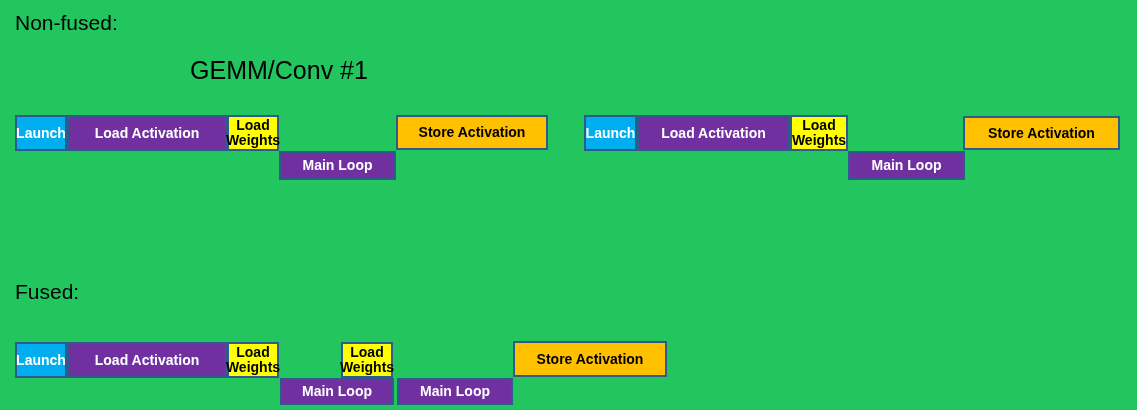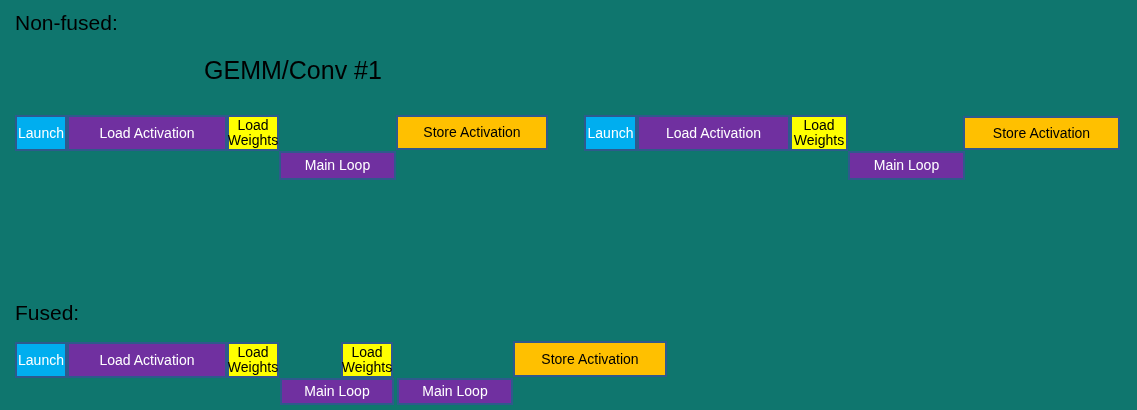--- a/index.html
+++ b/index.html
@@ -5,52 +5,53 @@
   html, body {
     margin: 0;
     padding: 0;
     background: #ffffff;
     font-family: "Liberation Sans", sans-serif;
   }
   .stage {
     position: relative;
     width: 1137px;
     height: 410px;
-    background: #0f766e;
+    background: #22c55e;
     overflow: hidden;
   }
   .section-label {
     position: absolute;
     color: #000000;
     font-size: 21px;
     white-space: nowrap;
   }
   #label-nonfused { left: 15px; top: 11px; }
-  #label-fused   { left: 15px; top: 301px; text-align: center; }
+  #label-fused   { left: 15px; top: 280px; text-align: center; }
   .timeline-title {
     position: absolute;
     color: #000000;
     font-size: 25px;
     white-space: nowrap;
     transform: translateX(-50%);
     top: 56px;
   }
-  #title-gemm1 { left: 279px; margin-left: 14px; }
+  #title-gemm1 { left: 279px; }
   #title-gemm2 { left: 830px; }
   .block {
     position: absolute;
     box-sizing: border-box;
     border: 2px solid #2E5A8C;
     display: flex;
     align-items: center;
     justify-content: center;
     text-align: center;
     font-size: 14px;
     line-height: 1.05;
     overflow: visible;
+    font-weight: bold;
   }
   .block span { display: block; }
 </style>
 </head>
 <body>
 
 <div class="stage">
   <div class="section-label" id="label-nonfused">Non-fused:</div>
 
   <div class="timeline-title" id="title-gemm1">GEMM/Conv #1</div>

